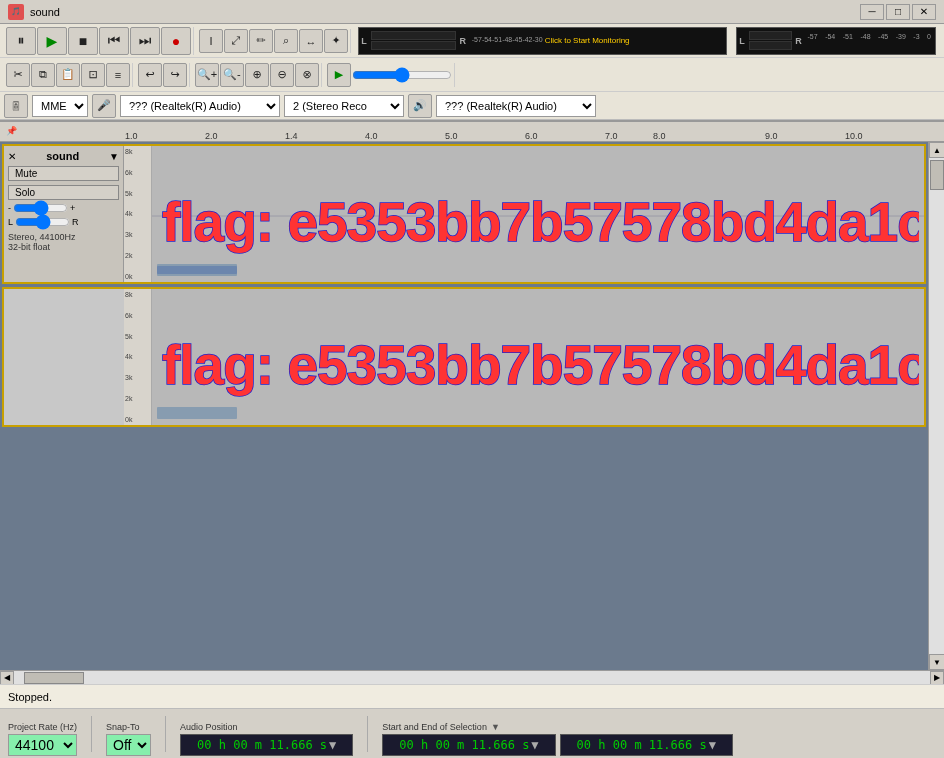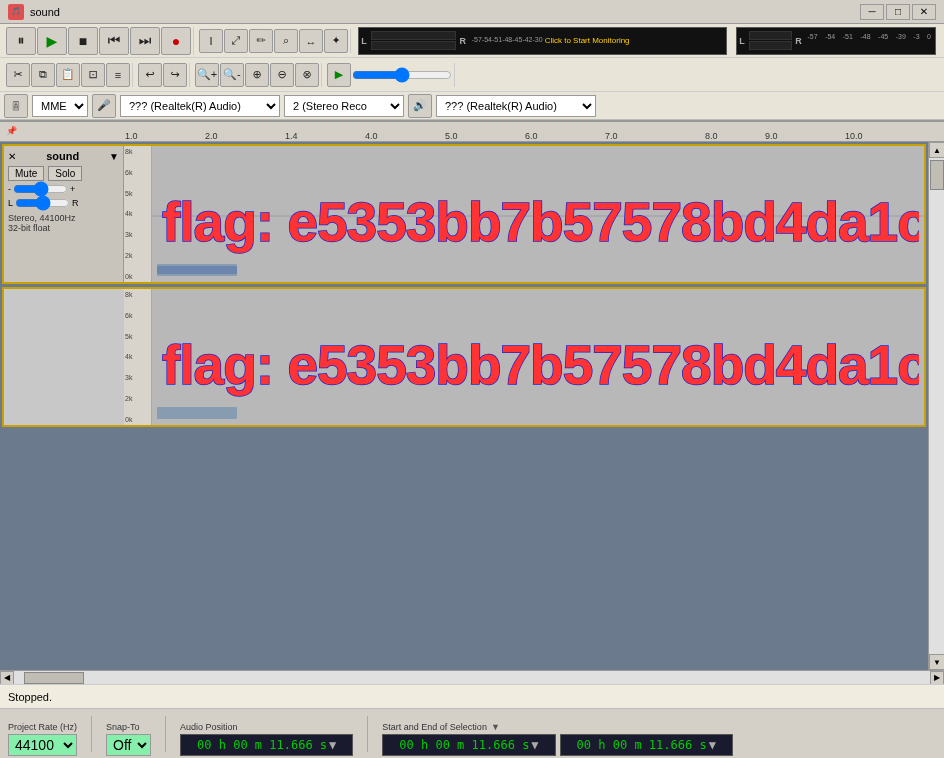--- a/index.html
+++ b/index.html
@@ -70,21 +70,21 @@
       background: #c8c4bc;
       border-right: 1px solid #999;
       padding: 4px;
       display: flex;
       flex-direction: column;
       gap: 2px;
     }
     .track-name-row { display: flex; align-items: center; justify-content: space-between; margin-bottom: 2px; }
     .track-name { font-size: 11px; font-weight: bold; color: #000; }
     .track-close-btn { font-size: 10px; cursor: pointer; }
-    .track-btn-row { display: flex; gap: 4px; }
+    .track-btn-row { display: flex; gap: 4px; flex-direction: column; }
     .mute-btn, .solo-btn {
       font-size: 10px; padding: 1px 6px;
       background: #d4d0c8; border: 1px solid #888; cursor: pointer;
     }
     .gain-row { display: flex; align-items: center; gap: 2px; font-size: 9px; }
     .pan-row { display: flex; align-items: center; gap: 2px; font-size: 9px; }
     input[type=range] { width: 60px; height: 12px; }
     .track-info { font-size: 9px; color: #333; margin-top: 2px; }
 
     
@@ -432,21 +432,21 @@
     <div style="position:absolute;left:6px;top:4px;font-size:9px;color:#aaa;">📌</div>
 
     <div style="position:absolute;left:125px;top:0;right:0;bottom:0;display:flex;align-items:flex-end;font-size:9px;color:#333;">
       <span style="position:absolute;left:0px;">1.0</span>
       <span style="position:absolute;left:80px;">2.0</span>
       <span style="position:absolute;left:160px;">1.4</span>
       <span style="position:absolute;left:240px;">4.0</span>
       <span style="position:absolute;left:320px;">5.0</span>
       <span style="position:absolute;left:400px;">6.0</span>
       <span style="position:absolute;left:480px;">7.0</span>
-      <span style="position:absolute;left:580px;">8.0</span>
+      <span style="position:absolute;left:528px;">8.0</span>
       <span style="position:absolute;left:640px;">9.0</span>
       <span style="position:absolute;left:720px;">10.0</span>
     </div>
   </div>
 
   <div id="tracks-and-scroll">
     <div id="tracks-inner">
       <div id="tracks-content">
 
         <div class="track-row">

